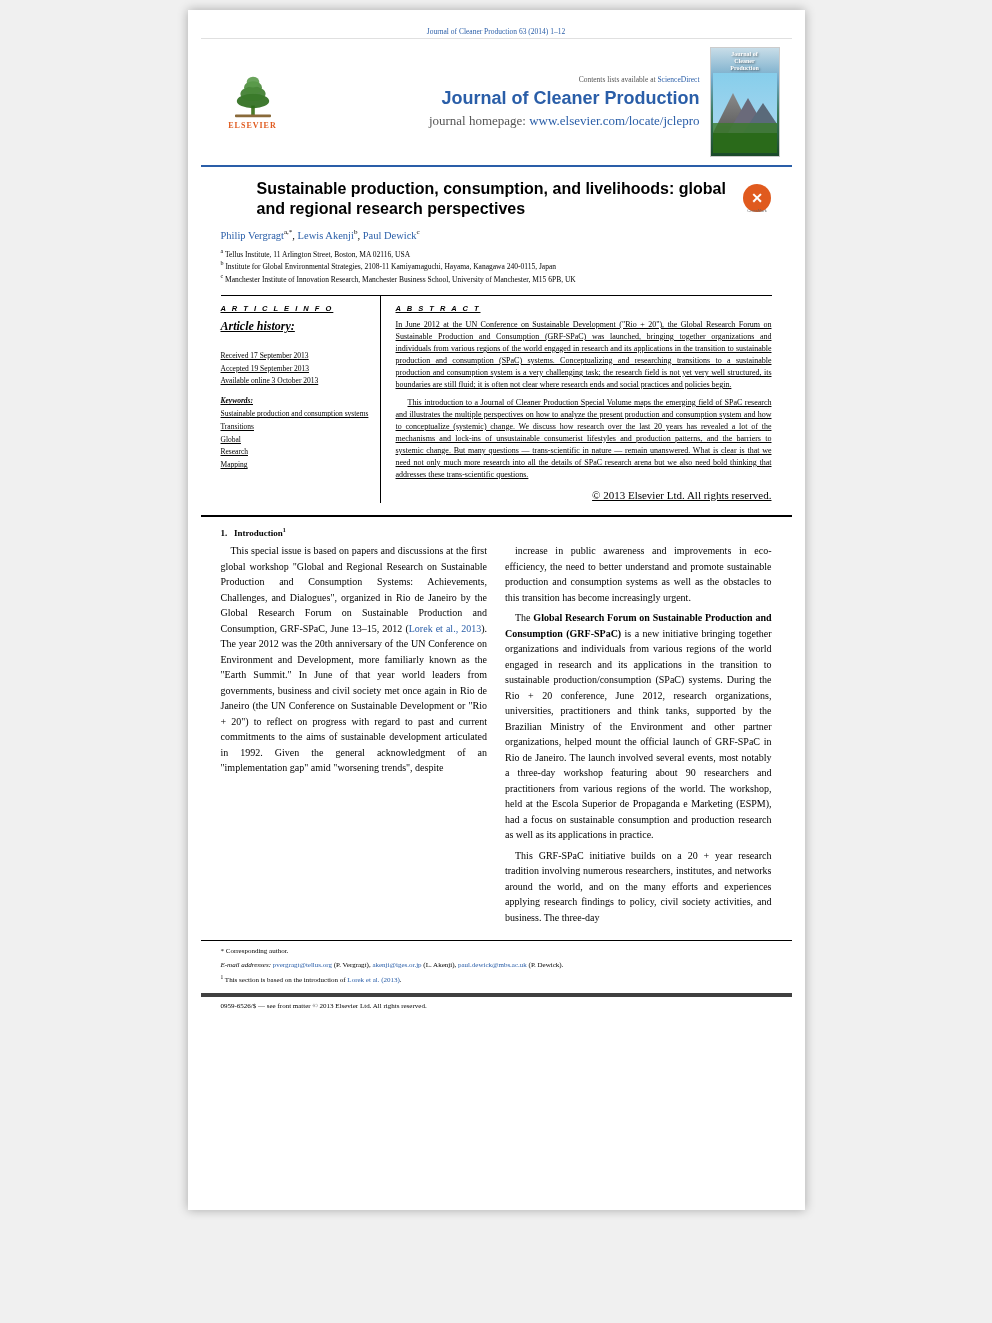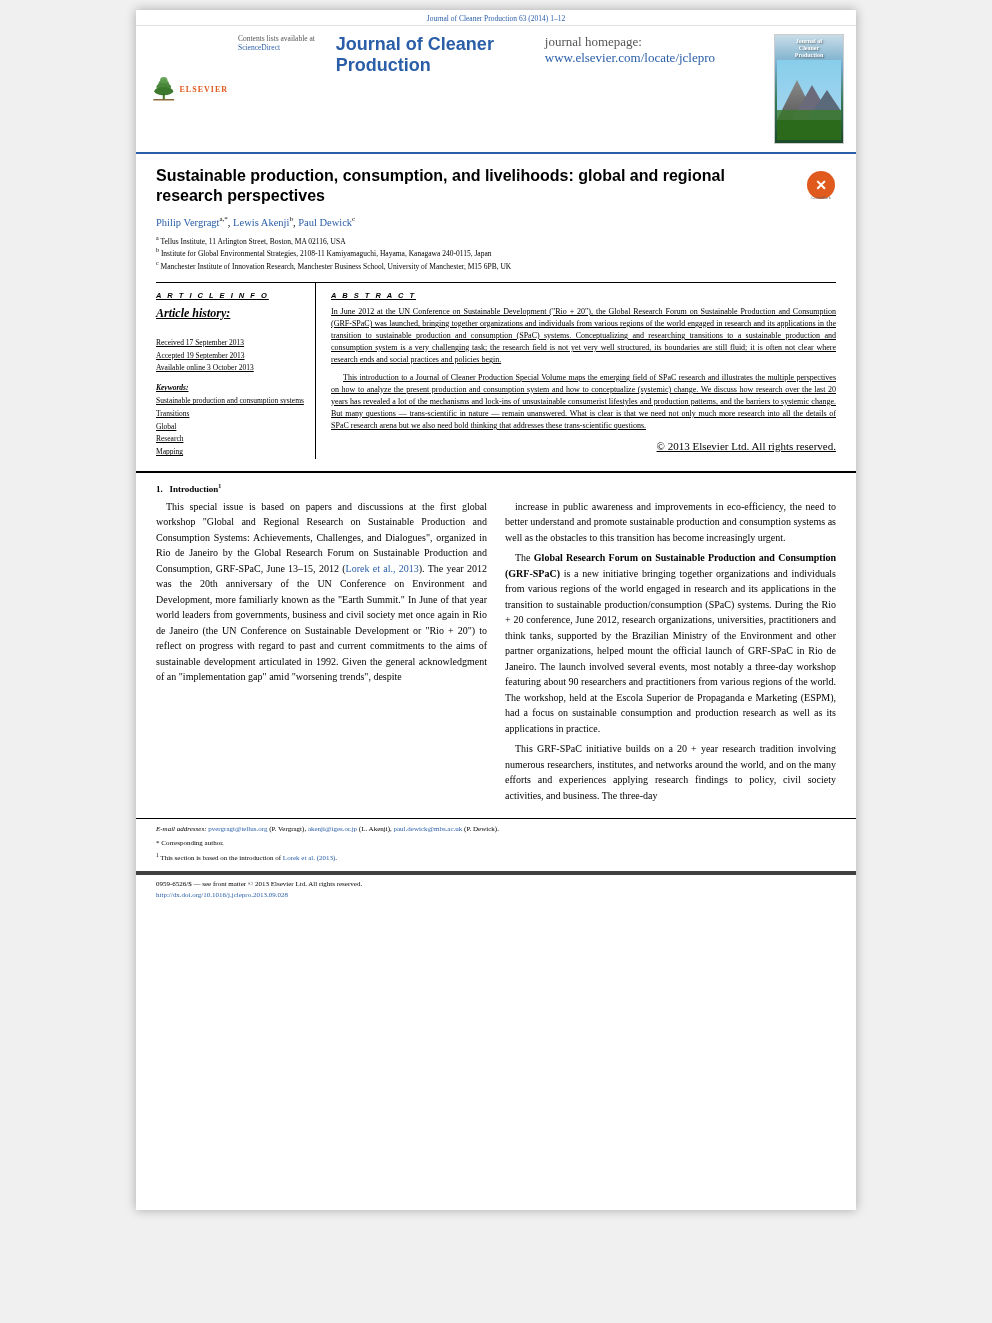--- a/index.html
+++ b/index.html
@@ -7,23 +7,23 @@
       background: #f0f0f0;
       font-family: 'Times New Roman', Times, serif;
       font-size: 9px;
       color: #000;
       display: flex;
       justify-content: center;
       padding: 10px;
     }
     .page {
       background: #fff;
-      width: 720px;
+      width: 617px;
       min-height: 1200px;
-      padding: 0;
+      padding: 13px;
       box-shadow: 0 0 10px rgba(0,0,0,0.3);
       position: relative;
     }
 
     
     .top-bar {
       background: #fff;
       text-align: center;
       padding: 4px 0 2px;
       border-bottom: 1px solid #e0e0e0;
@@ -34,42 +34,42 @@
     
     .journal-header {
       display: flex;
       align-items: stretch;
       border-bottom: 2px solid #2a5ea8;
       padding: 8px 12px;
       gap: 10px;
     }
     .elsevier-logo {
       display: flex;
-      flex-direction: row;
+      flex-direction: column;
       align-items: center;
       justify-content: center;
       width: 80px;
       flex-shrink: 0;
     }
     .elsevier-tree {
       width: 60px;
       height: 45px;
     }
     .elsevier-text {
       font-size: 8px;
       font-weight: bold;
       color: #e05a1e;
       letter-spacing: 1px;
       margin-top: 2px;
     }
     .journal-title-area {
       flex: 1;
-      text-align: left;
-      display: flex;
-      flex-direction: row;
+      text-align: right;
+      display: flex;
+      flex-direction: column;
       justify-content: center;
     }
     .sciencedirect-line {
       font-size: 7.5px;
       color: #555;
       margin-bottom: 4px;
     }
     .sciencedirect-link {
       color: #2a5ea8;
     }
@@ -114,20 +114,21 @@
     }
 
     
     .article-title {
       font-size: 16px;
       font-weight: bold;
       color: #000;
       line-height: 1.3;
       margin-bottom: 8px;
       font-family: Arial, sans-serif;
+      margin-left: 36px;
     }
 
     
     .title-row {
       display: flex;
       align-items: flex-start;
       gap: 10px;
     }
     .crossmark {
       width: 30px;
@@ -442,33 +443,30 @@
       <div class="body-col">
         <div class="body-para">increase in public awareness and improvements in eco-efficiency, the need to better understand and promote sustainable production and consumption systems as well as the obstacles to this transition has become increasingly urgent.</div>
         <div class="body-para">The <span class="bold-text">Global Research Forum on Sustainable Production and Consumption (GRF-SPaC)</span> is a new initiative bringing together organizations and individuals from various regions of the world engaged in research and its applications in the transition to sustainable production/consumption (SPaC) systems. During the Rio + 20 conference, June 2012, research organizations, universities, practitioners and think tanks, supported by the Brazilian Ministry of the Environment and other partner organizations, helped mount the official launch of GRF-SPaC in Rio de Janeiro. The launch involved several events, most notably a three-day workshop featuring about 90 researchers and practitioners from various regions of the world. The workshop, held at the Escola Superior de Propaganda e Marketing (ESPM), had a focus on sustainable consumption and production research as well as its applications in practice.</div>
         <div class="body-para">This GRF-SPaC initiative builds on a 20 + year research tradition involving numerous researchers, institutes, and networks around the world, and on the many efforts and experiences applying research findings to policy, civil society activities, and business. The three-day</div>
       </div>
 
     </div>
   </div>
 
   <div class="footnote-area">
+    <div class="footnote-line">* Corresponding author.</div>
     <div class="footnote-line">
       <span class="italic-text">E-mail addresses:</span>
       <span class="link-text">pvergragt@tellus.org</span>
       (P. Vergragt),
       <span class="link-text">akenji@iges.or.jp</span>
       (L. Akenji),
       <span class="link-text">paul.dewick@mbs.ac.uk</span>
       (P. Dewick).
     </div>
-    <div class="footnote-line">* Corresponding author.</div>
     <div class="footnote-line"><sup class="footnote-sup">1</sup> This section is based on the introduction of <span class="link-text">Lorek et al. (2013)</span>.</div>
   </div>
 
   <div class="bottom-bar">
     <div class="issn-line">0959-6526/$ — see front matter © 2013 Elsevier Ltd. All rights reserved.</div>
-    <div class="doi-line">
-      <span class="doi-link link-text">http://dx.doi.org/10.1016/j.jclepro.2013.09.028</span>
-    </div>
   </div>
 
 </div>
 
 </body></html>

